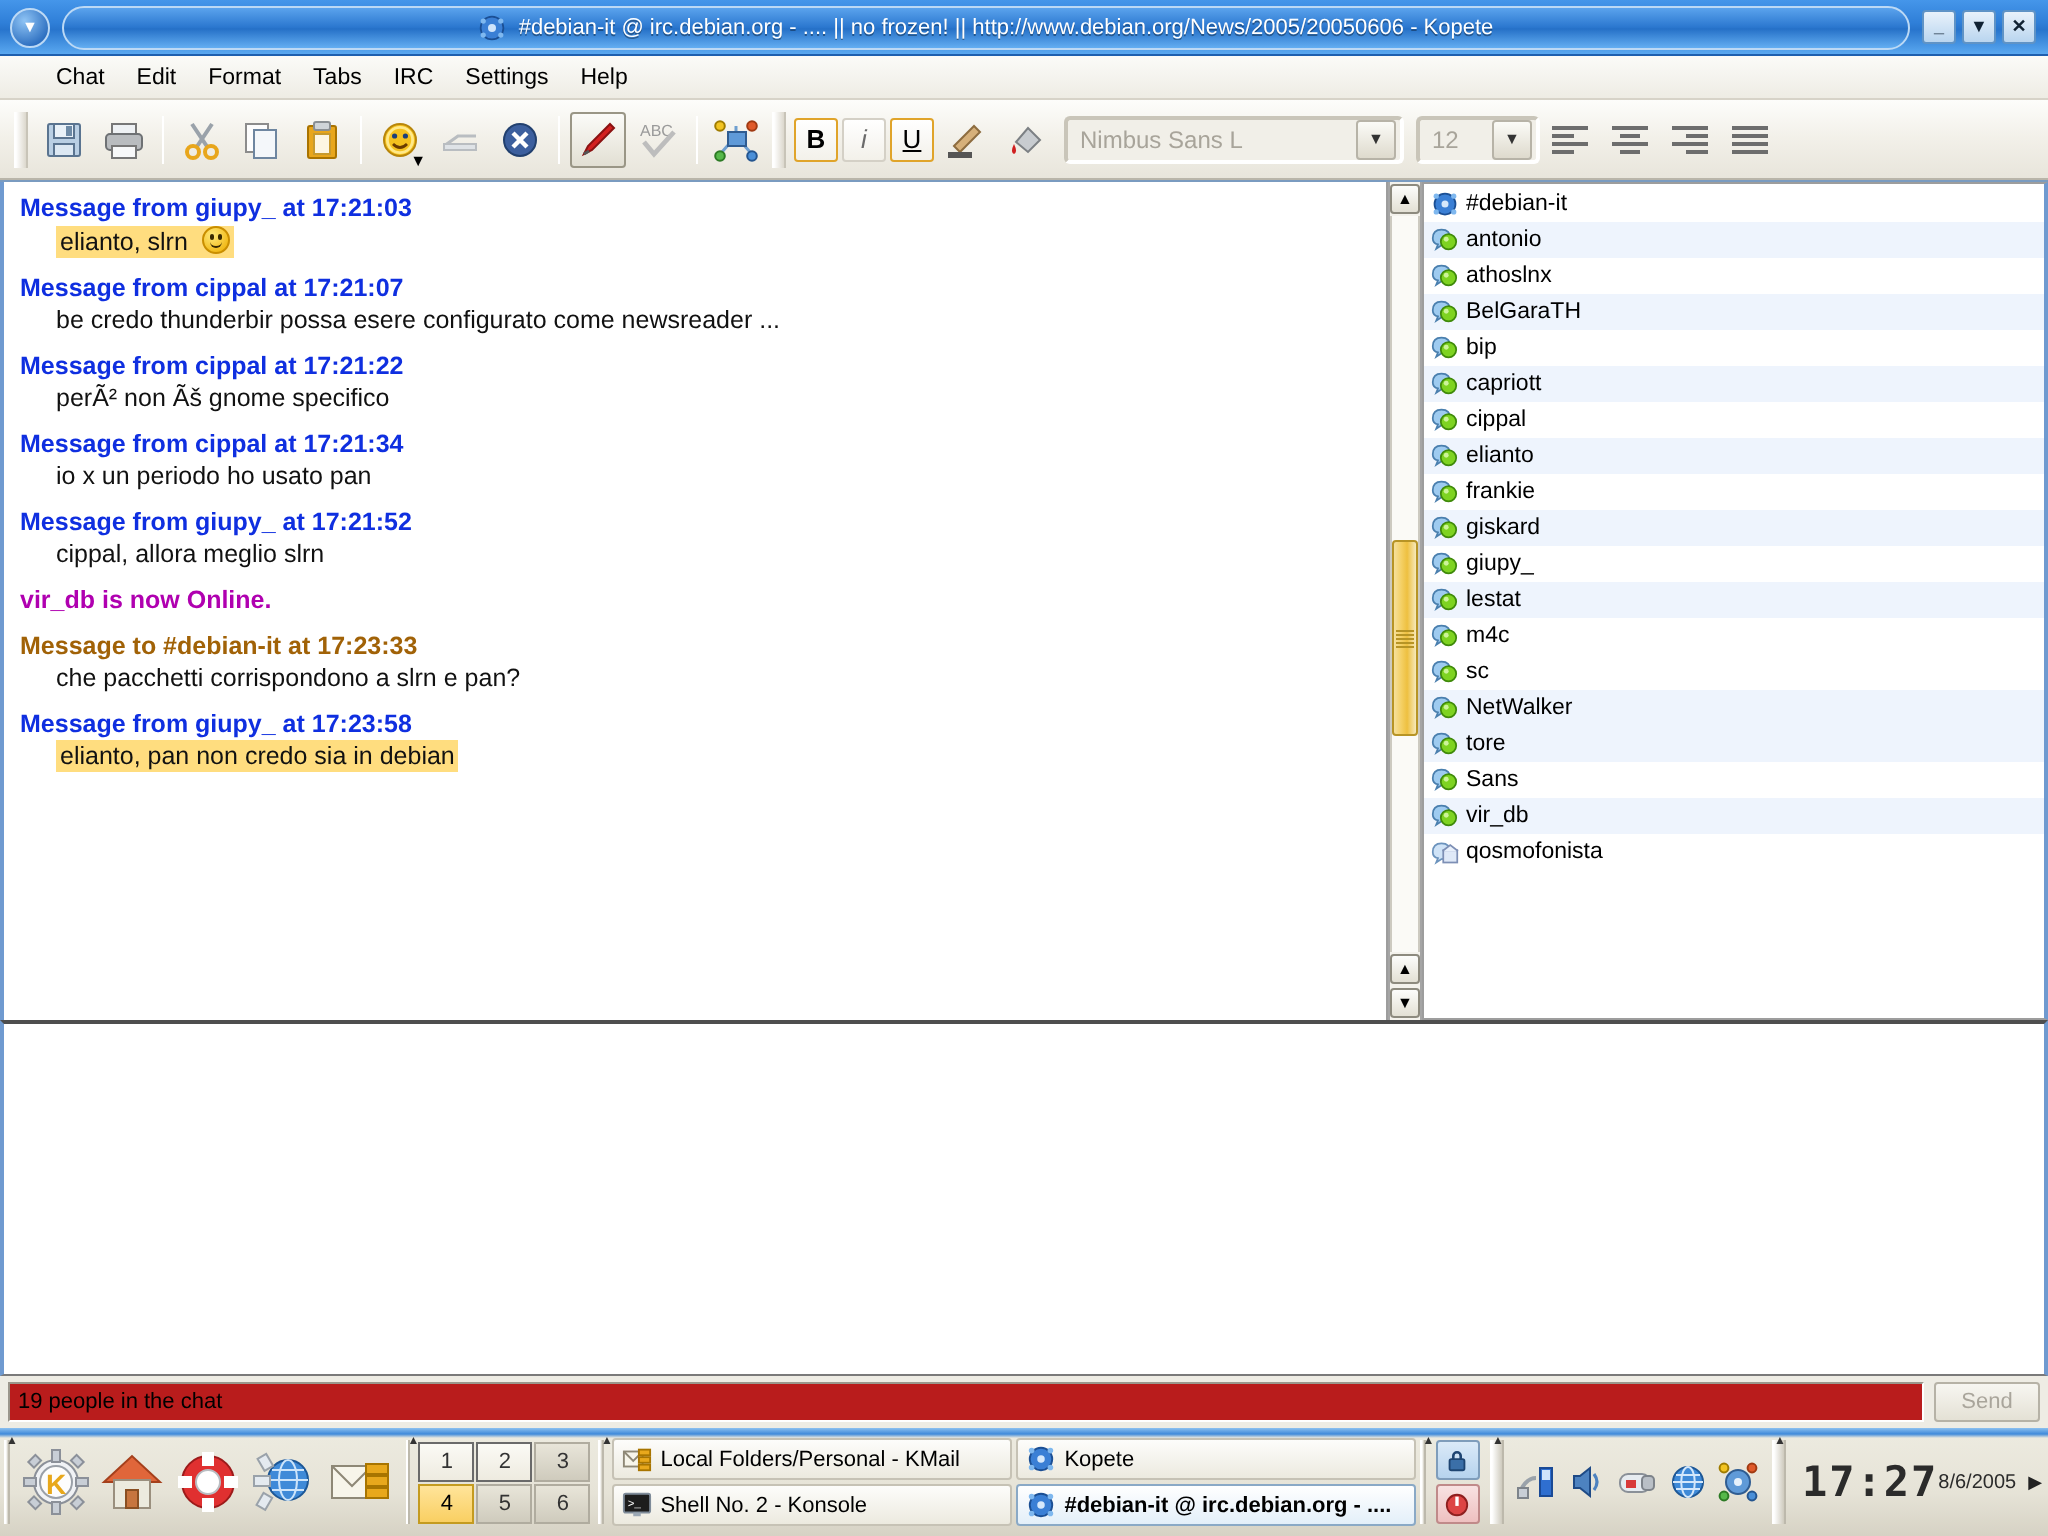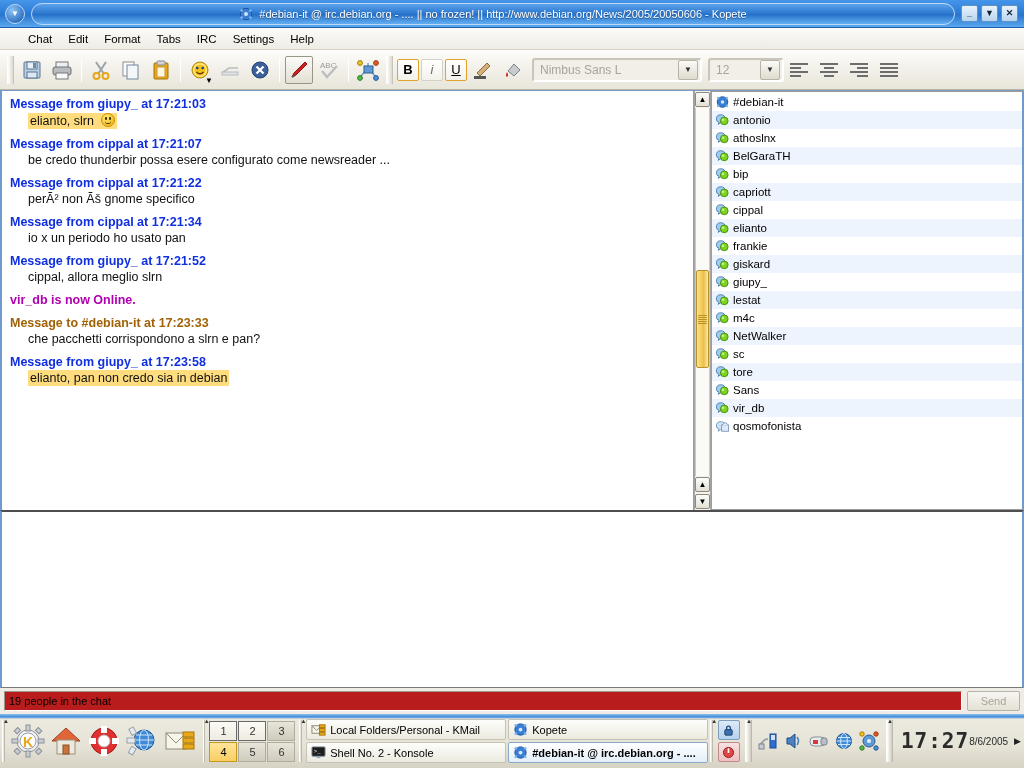--- a/index.html
+++ b/index.html
@@ -101,21 +101,21 @@
   .fontcombo .fc-text {
     flex: 1; padding-left: 6px; color: #a8a49a; font-size: 12px;
     white-space: nowrap; overflow: hidden;
   }
   .fc-arrow {
     width: 20px; height: 20px; margin-right: 2px;
     background: linear-gradient(to bottom, #fbfbf7, #dedacd);
     border: 1px solid #b7b3a7; border-radius: 2px;
     display: flex; align-items: center; justify-content: center; font-size: 8px; color: #333;
   }
-  .sizecombo { width: 76px; height: 24px; margin-left: 6px; align-items: center; }
+  .sizecombo { width: 62px; height: 24px; margin-left: 6px; align-items: center; }
   .sizecombo .fc-text { font-size: 12px; }
 
   .alignbtn {
     width: 26px; height: 24px; margin: 0 2px;
     display: flex; flex-direction: column; justify-content: center; gap: 2px;
     padding: 2px 4px; color: #555;
   }
   .alignbtn i { display: block; height: 2px; background: #6d6d6d; }
 
   
@@ -626,35 +626,35 @@
         <span class="nick-name">lestat</span>
       </div>
       <div class="nick-row">
         <svg class="nick-icon" viewBox="0 0 16 16">
             <path d="M1 7 Q1 2 6 2 Q11 2 11 7 Q11 11 6 11 L3 13 L4 10.5 Q1 10 1 7 Z" fill="#9ecbf0" stroke="#4a7fae"></path>
             <circle cx="10" cy="9" r="4.4" fill="#7ed321" stroke="#3f8a0a"></circle>
             <circle cx="8.7" cy="7.6" r="1.4" fill="#cdf39a"></circle>
           </svg>
         <span class="nick-name">m4c</span>
       </div>
+      <div class="nick-row">
+        <svg class="nick-icon" viewBox="0 0 16 16">
+            <path d="M1 7 Q1 2 6 2 Q11 2 11 7 Q11 11 6 11 L3 13 L4 10.5 Q1 10 1 7 Z" fill="#9ecbf0" stroke="#4a7fae"></path>
+            <circle cx="10" cy="9" r="4.4" fill="#7ed321" stroke="#3f8a0a"></circle>
+            <circle cx="8.7" cy="7.6" r="1.4" fill="#cdf39a"></circle>
+          </svg>
+        <span class="nick-name">sc</span>
+      </div>
       <div class="nick-row alt">
         <svg class="nick-icon" viewBox="0 0 16 16">
             <path d="M1 7 Q1 2 6 2 Q11 2 11 7 Q11 11 6 11 L3 13 L4 10.5 Q1 10 1 7 Z" fill="#9ecbf0" stroke="#4a7fae"></path>
             <circle cx="10" cy="9" r="4.4" fill="#7ed321" stroke="#3f8a0a"></circle>
             <circle cx="8.7" cy="7.6" r="1.4" fill="#cdf39a"></circle>
           </svg>
         <span class="nick-name">NetWalker</span>
-      </div>
-      <div class="nick-row">
-        <svg class="nick-icon" viewBox="0 0 16 16">
-            <path d="M1 7 Q1 2 6 2 Q11 2 11 7 Q11 11 6 11 L3 13 L4 10.5 Q1 10 1 7 Z" fill="#9ecbf0" stroke="#4a7fae"></path>
-            <circle cx="10" cy="9" r="4.4" fill="#7ed321" stroke="#3f8a0a"></circle>
-            <circle cx="8.7" cy="7.6" r="1.4" fill="#cdf39a"></circle>
-          </svg>
-        <span class="nick-name">sc</span>
       </div>
       <div class="nick-row alt">
         <svg class="nick-icon" viewBox="0 0 16 16">
             <path d="M1 7 Q1 2 6 2 Q11 2 11 7 Q11 11 6 11 L3 13 L4 10.5 Q1 10 1 7 Z" fill="#9ecbf0" stroke="#4a7fae"></path>
             <circle cx="10" cy="9" r="4.4" fill="#7ed321" stroke="#3f8a0a"></circle>
             <circle cx="8.7" cy="7.6" r="1.4" fill="#cdf39a"></circle>
           </svg>
         <span class="nick-name">tore</span>
       </div>
       <div class="nick-row">

